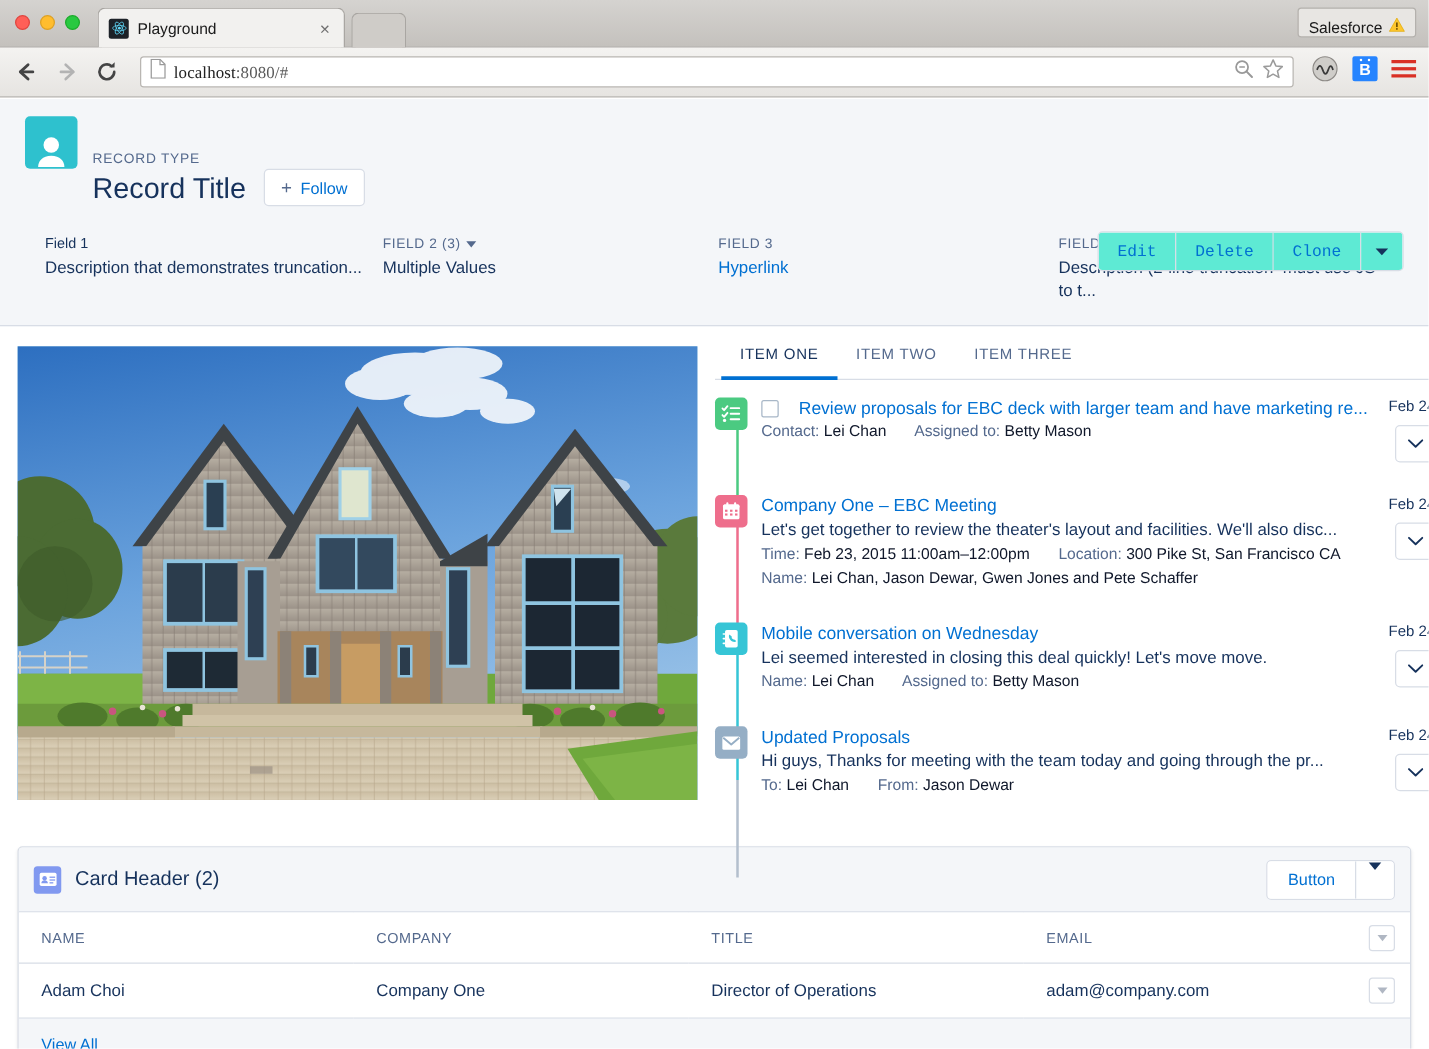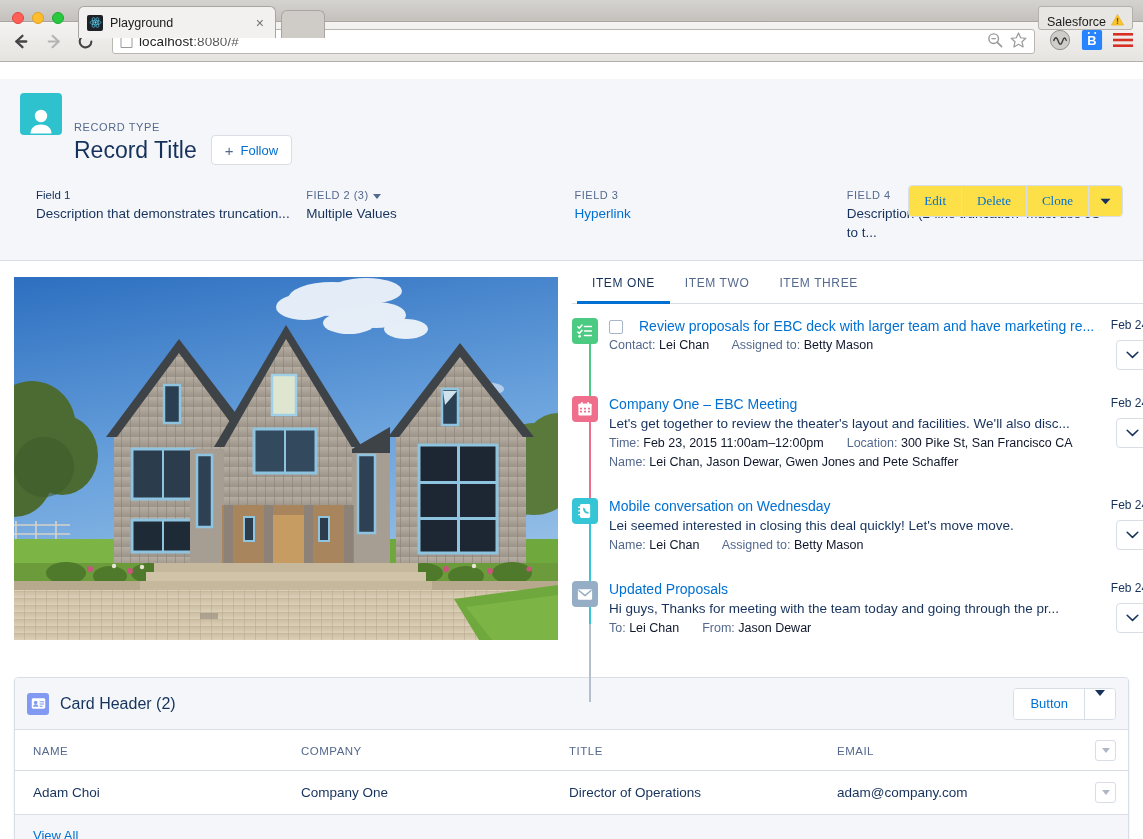--- a/index.html
+++ b/index.html
@@ -7,21 +7,21 @@
     width: 1143px; height: 839px;
     font-family: "Liberation Sans", sans-serif;
     background: #ffffff;
     overflow: hidden;
   }
 
   
   .browser { width: 1143px; height: 839px; position: relative; }
 
   .tabstrip {
-    height: 22px;
+    height: 38px;
     background: linear-gradient(to bottom, #d5d3d0 0%, #c4c1bd 100%);
     position: relative;
     border-bottom: 1px solid #a9a6a2;
   }
   .traffic { position: absolute; left: 12px; top: 12px; display: flex; gap: 8px; }
   .dot { width: 12px; height: 12px; border-radius: 50%; }
   .dot.red { background: #ff5f57; border: 1px solid #e0443e; }
   .dot.yellow { background: #ffbd2e; border: 1px solid #dea123; }
   .dot.green { background: #28c940; border: 1px solid #1aab29; }
 
@@ -65,20 +65,21 @@
     background: linear-gradient(to bottom, #f4f3f1 0%, #e6e4e1 100%);
     border-bottom: 1px solid #b3b0ac;
     display: flex; align-items: center; padding: 0 10px; gap: 10px;
   }
   .nav-ico { width: 22px; height: 22px; display:flex; align-items:center; justify-content:center; }
   .urlbox {
     flex: 1; height: 25px; background: #fff;
     border: 1px solid #b9b6b2; border-radius: 3px;
     display: flex; align-items: center; padding: 0 7px; gap: 6px;
     margin-left: 6px;
+    font-family: Liberation Serif, serif;
   }
   .url-text { font-size: 13.5px; color: #222; letter-spacing: .1px; }
   .url-text .dim { color: #5a5a5a; }
   .url-right { display: flex; align-items: center; gap: 7px; margin-left: auto; }
   .chrome-icons { display: flex; align-items: center; gap: 10px; padding-left: 4px; }
 
   
   .page { position: absolute; top: 79px; left: 0; width: 1143px; height: 760px; background: #fff; overflow: hidden; }
 
   .record-header {
@@ -109,23 +110,23 @@
   }
   .plus { font-size: 15px; line-height: 1; color: #54698d; }
 
   .rh-actions {
     position: absolute; right: 20px; top: 106px;
     display: flex; border-radius: 4px; overflow: hidden;
     border: 1px solid #d8dde6; background: #fff;
   }
   .rh-actions .abtn {
     height: 30px; padding: 0 15px;
-    background: #fde047; border: none; border-right: 1px solid #d8dde6;
+    background: #5eead4; border: none; border-right: 1px solid #d8dde6;
     color: #0070d2; font-size: 13px; cursor: pointer;
-    font-family: Liberation Serif, serif;
+    font-family: Liberation Mono, monospace;
   }
   .rh-actions .abtn:last-child { border-right: none; padding: 0 11px; }
 
   .fields {
     display: flex; margin-top: 22px; padding-left: 16px;
   }
   .field { padding-right: 16px; }
   .f1 { width: 274px; }
   .f2 { width: 272px; }
   .f3 { width: 276px; }

